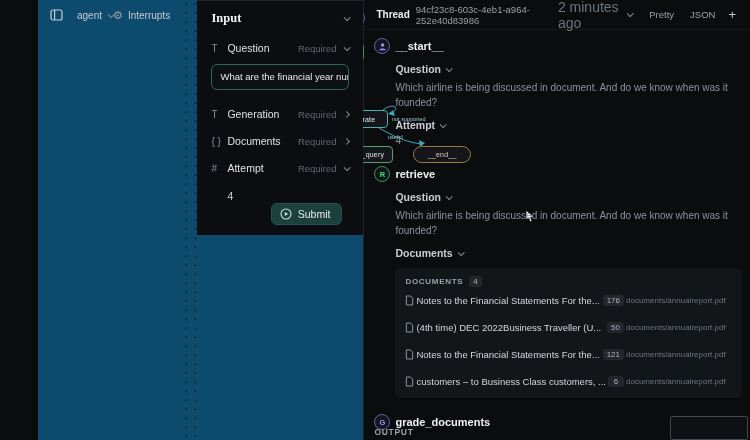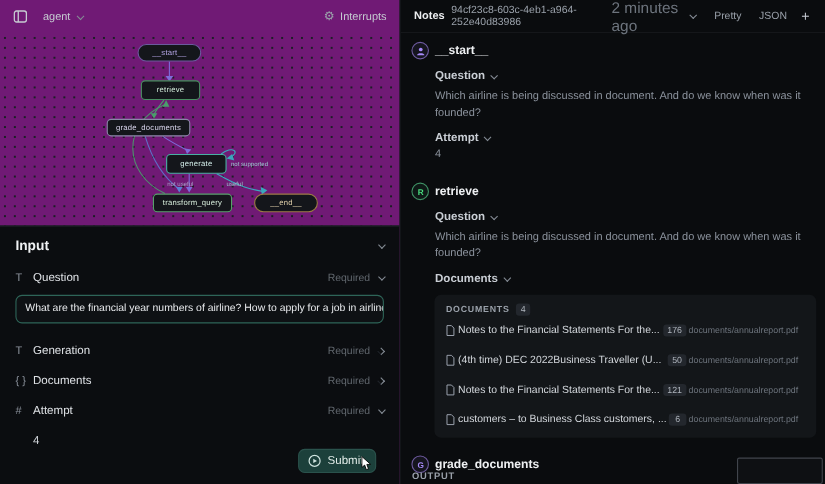--- a/index.html
+++ b/index.html
@@ -1,21 +1,21 @@
 <!DOCTYPE html>
 <html><head>
 <meta charset="utf-8">
 <style>
   * { margin:0; padding:0; box-sizing:border-box; }
   html,body { width:750px; height:440px; overflow:hidden; }
   body { background:#0a0c0e; color:#e7e9ec; font-family:"Liberation Sans", sans-serif; }
   .app { display:flex; width:750px; height:440px; }
 
   
-  .left { width:385px; display:flex; flex-direction:column; background:#701a75; position:relative; }
+  .left { width:385px; display:flex; flex-direction:row; background:#0c4a6e; position:relative;margin-left:38px; }
   .ltop { height:30px; flex:none; display:flex; align-items:center; padding:0 12px; }
   .ltop .grp { display:flex; align-items:center; gap:6px; }
   .ltop .spacer { flex:1; }
   .tiny-label { font-size:10px; color:#c6cbd2; }
   .icon-btn { display:flex; align-items:center; gap:5px; color:#9aa1aa; cursor:pointer; }
   .gear { font-size:11px; color:#9aa1aa; line-height:1; }
 
   .chv { display:inline-block; width:5px; height:5px; border-right:1.3px solid currentColor; border-bottom:1.3px solid currentColor; }
   .chv.down { transform:rotate(45deg) translateY(-1px); }
   .chv.right { transform:rotate(-45deg); }
@@ -31,21 +31,21 @@
   .n-retrieve { left:128px; top:43px;  width:54px; height:18px; border-color:#4a8f62; color:#d3ecdb; border-radius:4px; }
   .n-grade    { left:97px;  top:78px;  width:76px; height:16px; border-color:#8a87a8; color:#dcd8f0; border-radius:4px; }
   .n-generate { left:151px; top:110px; width:55px; height:18px; border-color:#49b0a4; color:#d5f0ec; border-radius:4px; }
   .n-transform{ left:139px; top:146px; width:72px; height:17px; border-color:#55a169; color:#d8eedd; border-radius:4px; }
   .n-end      { left:231px; top:146px; width:58px; height:17px; border-color:#9a7b43; color:#e3d2ac; border-radius:9px; }
 
   
   .input-panel { height:235px; flex:none; background:#0b0d10; border-top:1px solid #20242a;
     padding:10px 14px; position:relative; }
   .ip-title-row { display:flex; align-items:center; justify-content:space-between; }
-  .ip-title { font-size:12.5px; font-weight:bold; color:#f0f2f4; }
+  .ip-title { font-size:12.5px; font-weight:bold; color:#f0f2f4;font-family:Liberation Serif, serif; }
   .field-row { display:flex; align-items:center; height:18px; cursor:pointer; }
   .field-row .f-icon { width:16px; color:#8b929c; font-size:10px; flex:none; }
   .field-row .f-label { font-size:10.5px; color:#dfe2e6; }
   .field-row .req { margin-left:auto; font-size:9.5px; color:#62686f; margin-right:8px; }
   .mt13{margin-top:13px}.mt11{margin-top:11px}.mt9{margin-top:9px}.mt7{margin-top:7px}
   .q-textarea { width:100%; height:26px; background:#0e1114; border:1px solid #2e6558; border-radius:6px;
     color:#e7e9ec; font-size:9.5px; font-family:"Liberation Sans",sans-serif; padding:6px 8px; resize:none;
     outline:none; white-space:nowrap; overflow:hidden; }
   .attempt-val { margin-top:13px; padding-left:16px; font-size:10.5px; color:#cfd3d8; }
   .submit-btn { position:absolute; right:21px; bottom:10px; background:#1c403b; border:1px solid #2a524c;
@@ -219,21 +219,21 @@
 
       <svg class="cursor-svg" width="12" height="14" viewBox="0 0 12 14">
         <path d="M1,1 L1,11 L3.5,8.8 L5,13 L7,12.2 L5.5,8.2 L9,8.2 Z" fill="#ffffff" stroke="#000000" stroke-width="0.8"></path>
       </svg>
     </div>
   </div>
 
   <div class="right">
 
     <div class="rtop">
-      <span class="t-label">Notes</span>
+      <span class="t-label">Thread</span>
       <span class="t-id">94cf23c8-603c-4eb1-a964-252e40d83986</span>
       <span class="t-time">
         <span>2 minutes ago</span>
         <span class="chvw">
             <i class="chv down"></i>
           </span>
       </span>
       <span class="spacer"></span>
       <button class="hdr-btn">Pretty</button>
       <button class="hdr-btn">JSON</button>

